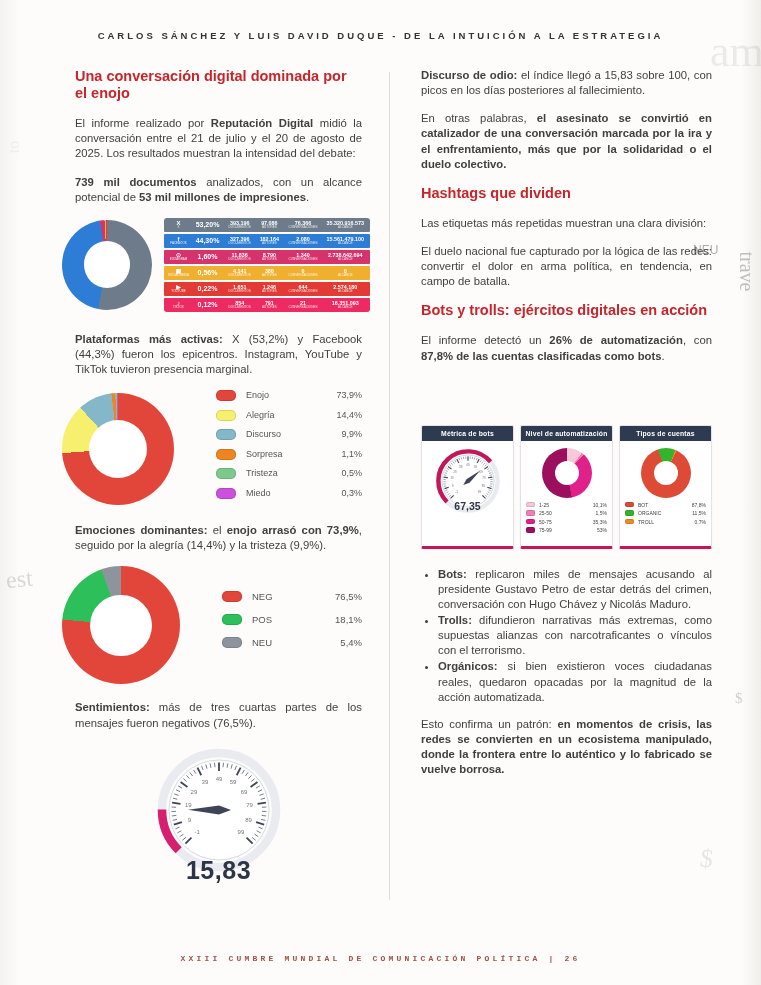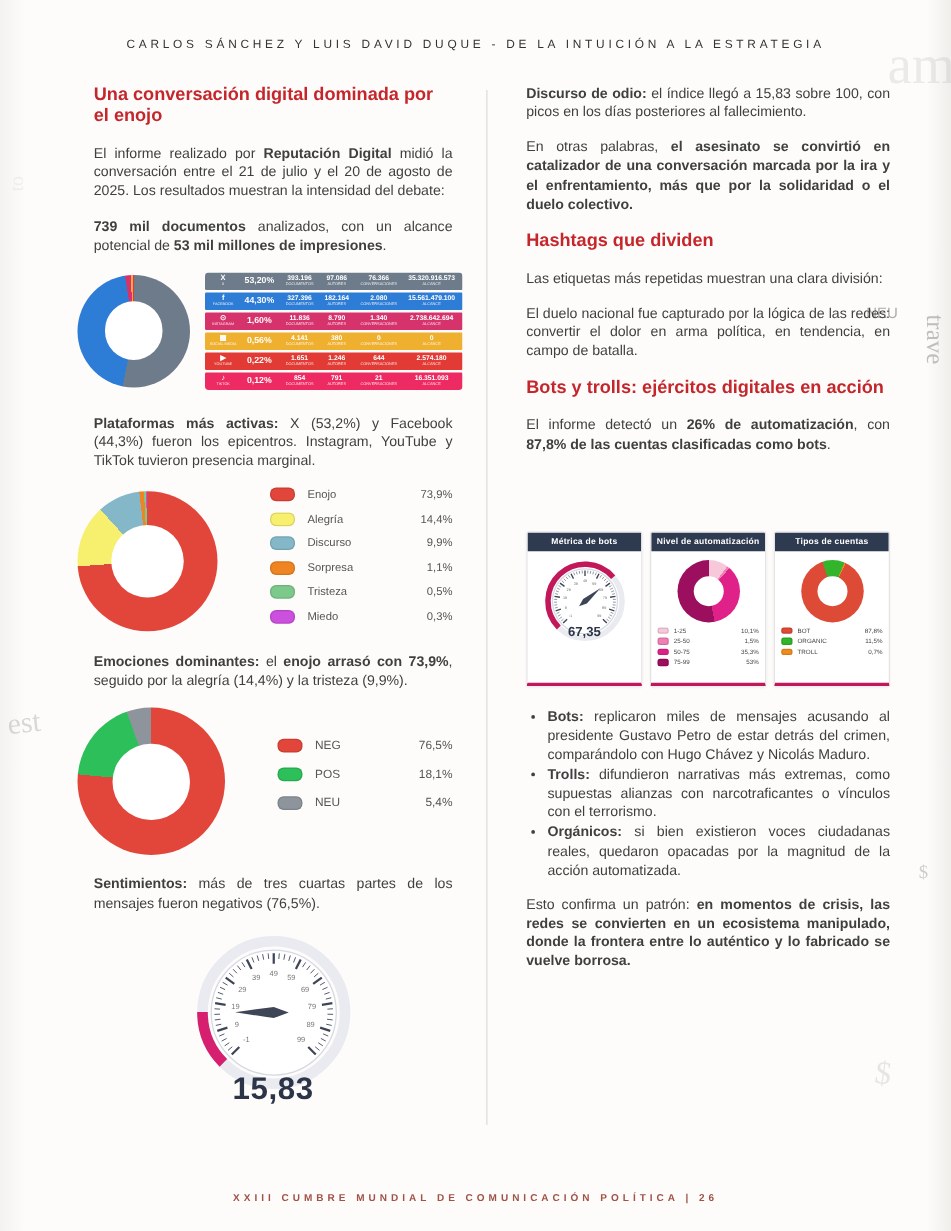--- a/index.html
+++ b/index.html
@@ -4,24 +4,24 @@
 <style>
   html,body{margin:0;padding:0;background:#e8e4dd;}
   .page{position:relative;width:761px;height:985px;background:#fdfcfa;overflow:hidden;
         font-family:"Liberation Sans",sans-serif;color:#3f3f3f;}
   .texture-strip{position:absolute;top:0;bottom:0;width:20px;pointer-events:none;}
   .texture-strip.right{right:0;background:linear-gradient(to left,rgba(120,115,105,.10),rgba(120,115,105,0));}
   .texture-strip.left{left:0;background:linear-gradient(to right,rgba(120,115,105,.07),rgba(120,115,105,0));}
   .decor span{position:absolute;pointer-events:none;white-space:nowrap;}
 
   .header{position:absolute;top:30px;left:0;right:0;text-align:center;font-size:9.5px;
-          font-weight:normal;letter-spacing:3px;color:#333;}
+          font-weight:bold;letter-spacing:3px;color:#333;}
   .divider{position:absolute;left:389px;top:72px;height:828px;width:1px;background:#dcdcda;}
   .footer{position:absolute;bottom:22px;left:0;right:0;text-align:center;font-size:8px;
-          font-weight:bold;letter-spacing:3.2px;color:#a05248;}
+          font-weight:bold;letter-spacing:3.2px;color:#a05248;font-family:Liberation Mono, monospace;}
 
   .col-left{position:absolute;left:75px;top:68px;width:287px;}
   .col-right{position:absolute;left:421px;top:68px;width:291px;}
 
   h2.red{color:#c5262c;font-size:14.5px;line-height:1.18;margin:0 0 14px;font-weight:bold;}
   p{font-size:11.3px;line-height:1.34;text-align:justify;margin:0 0 13px;}
   ul{margin:0 0 4px;padding-left:17px;}
   li{font-size:11.3px;line-height:1.34;text-align:justify;margin:0 0 1px;}
 
   
@@ -512,21 +512,21 @@
                 <span class="lchip" style="background: rgb(239, 140, 31);"></span>
                 <span>TROLL</span>
                 <span class="lpct">0,7%</span>
               </div>
             </div>
         </div>
       </div>
     </div>
 
     <ul>
-      <li><b>Bots:</b><span> replicaron miles de mensajes acusando al presidente Gustavo Petro de estar detrás del crimen, comparándolo con Hugo Chávez y Nicolás Maduro.</span></li>
+      <li><b>Bots:</b><span> replicaron miles de mensajes acusando al presidente Gustavo Petro de estar detrás del crimen, conversación con Hugo Chávez y Nicolás Maduro.</span></li>
       <li><b>Trolls:</b><span> difundieron narrativas más extremas, como supuestas alianzas con narcotraficantes o vínculos con el terrorismo.</span></li>
       <li><b>Orgánicos:</b><span> si bien existieron voces ciudadanas reales, quedaron opacadas por la magnitud de la acción automatizada.</span></li>
     </ul>
     <p style="margin-top:12px"><span>Esto confirma un patrón: </span><b>en momentos de crisis, las redes se convierten en un ecosistema manipulado, donde la frontera entre lo auténtico y lo fabricado se vuelve borrosa.</b></p>
   </div>
 
   <div class="footer">XXIII CUMBRE MUNDIAL DE COMUNICACIÓN POLÍTICA | 26</div>
 </div>
 
 </body></html>

